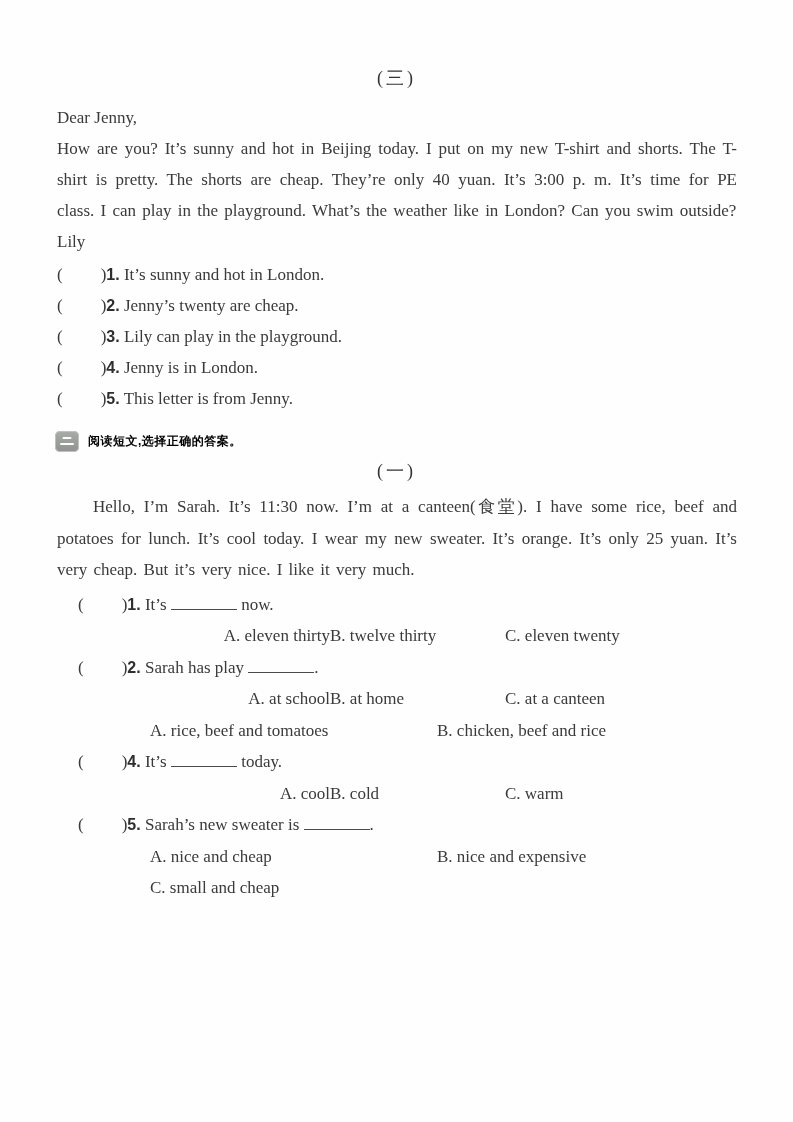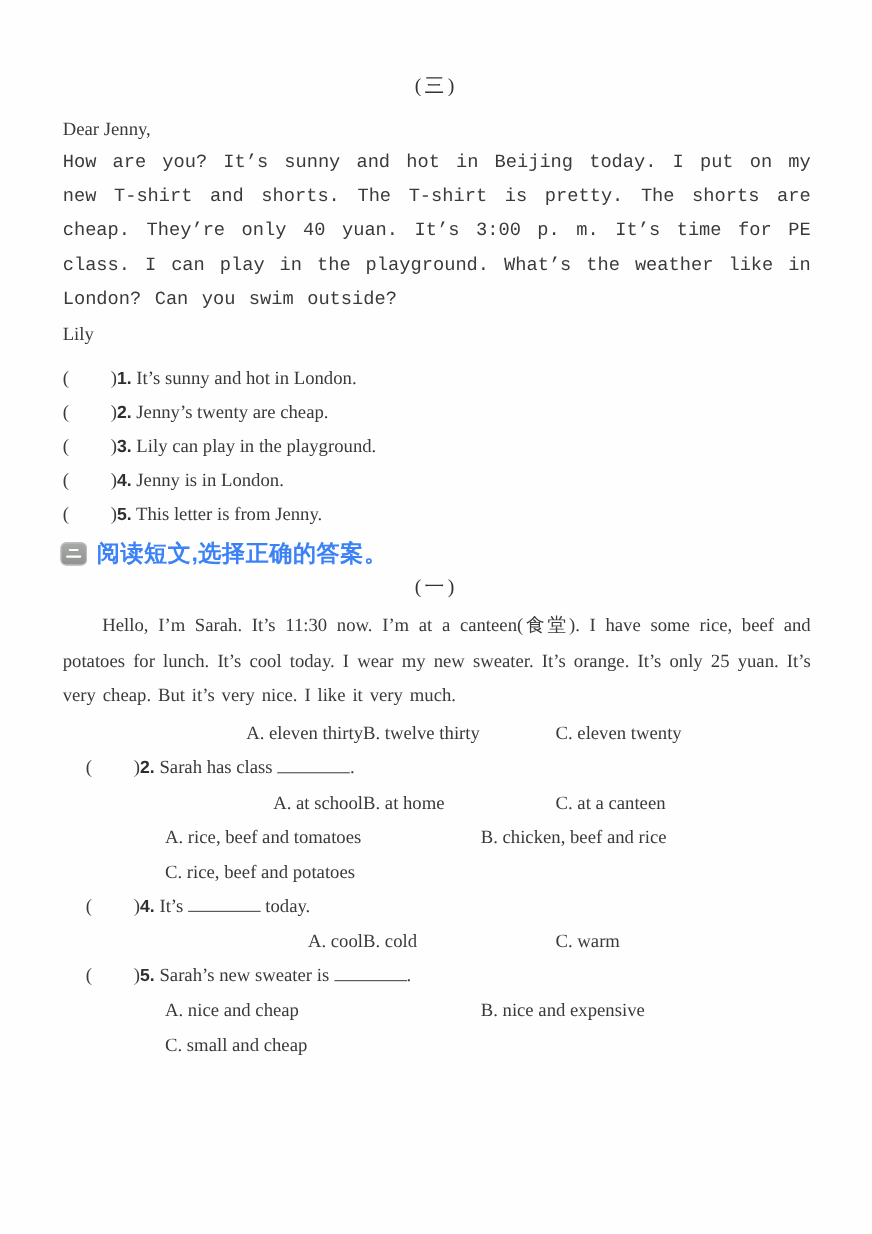--- a/index.html
+++ b/index.html
@@ -16,52 +16,52 @@
   .heading-cn {
     padding-top: 66px;
     text-align: center;
     font-size: 18px;
     letter-spacing: 3px;
     color: #333;
   }
   .heading-cn.second { padding-top: 4px; }
   
   .letter { margin: 12px 56px 0 57px; line-height: 31px; }
-  .letter .body { text-align: justify; word-spacing: 2px; font-family: Liberation Mono, monospace; }
+  .letter .body { text-align: justify; word-spacing: 2px; }
   
   .pgap { display: inline-block; width: 38px; }
   .num  {
     font-family: "Liberation Sans", "DejaVu Sans", sans-serif;
     font-weight: bold; font-size: 16px; color: #2e2e2e;
   }
   .blank {
     display: inline-block; width: 66px; height: 12px;
     border-bottom: 1.5px solid #4a4a4a;
     vertical-align: baseline;
   }
   .stmts { margin: 5px 0 0 57px; }
-  .stmt  { height: 31px; line-height: 39px; white-space: nowrap; }
+  .stmt  { height: 31px; line-height: 25px; white-space: nowrap; }
   
   .sec-header {
     display: flex; align-items: center;
     margin: 10px 0 0 55px; height: 28px;
   }
   .sec-icon {
     width: 24px; height: 21px; border-radius: 5px;
     background: linear-gradient(#a8aba8, #8f928f);
     position: relative; flex: 0 0 auto;
     box-shadow: 0 0 0 1px #bfc2bf inset;
   }
   .sec-icon .bar { position: absolute; left: 50%; transform: translateX(-50%); background: #fff; border-radius: 1px; }
   .sec-icon .bar1 { width: 9px;  height: 2.5px; top: 6px; }
   .sec-icon .bar2 { width: 14px; height: 2.5px; top: 12px; }
   .sec-title {
     margin-left: 9px;
     font-family: "Liberation Sans", "DejaVu Sans", sans-serif;
-    font-weight: bold; font-size: 21px; color: #3b82f6;
+    font-weight: bold; font-size: 12px; color: #000000;
     letter-spacing: 0.5px;
   }
   
   .passage {
     margin: 8px 56px 0 57px; line-height: 31.5px;
     text-align: justify; word-spacing: 2px; text-indent: 36px;
   }
   
   .questions { margin: 3px 0 0 78px; }
   .qstem { height: 31.5px; line-height: 31.5px; white-space: nowrap; }
@@ -104,45 +104,45 @@
       </span>
     <span class="sec-title">阅读短文,选择正确的答案。</span>
   </div>
 
   <div class="heading-cn second">(一)</div>
 
   <div class="passage">Hello, I’m Sarah. It’s 11:30 now. I’m at a canteen(食堂). I have some rice, beef and potatoes for lunch. It’s cool today. I wear my new sweater. It’s orange. It’s only 25 yuan. It’s very cheap. But it’s very nice. I like it very much.</div>
 
   <div class="questions">
 
+    <div class="qstem"><span>(</span><span class="pgap"></span><span>)</span><span class="num">1.</span>
+      <span>It’s</span>
+      <span class="blank"></span>
+      <span>now.</span></div>
     <div class="optrow">
       <span class="opt c1of3"><span>A.</span>
         <span>eleven thirty</span></span><span class="opt c2of3"><span>B.</span>
         <span>twelve thirty</span></span><span class="opt"><span>C.</span>
         <span>eleven twenty</span></span>
     </div>
 
     <div class="qstem"><span>(</span><span class="pgap"></span><span>)</span><span class="num">2.</span>
-      <span>Sarah has class</span>
+      <span>Sarah has play</span>
       <span class="blank"></span><span>.</span></div>
     <div class="optrow">
       <span class="opt c1of3"><span>A.</span>
         <span>at school</span></span><span class="opt c2of3"><span>B.</span>
         <span>at home</span></span><span class="opt"><span>C.</span>
         <span>at a canteen</span></span>
     </div>
 
     <div class="optrow">
       <span class="opt c1of2"><span>A.</span>
         <span>rice, beef and tomatoes</span></span><span class="opt"><span>B.</span>
         <span>chicken, beef and rice</span></span>
-    </div>
-    <div class="optrow">
-      <span class="opt"><span>C.</span>
-        <span>rice, beef and potatoes</span></span>
     </div>
 
     <div class="qstem"><span>(</span><span class="pgap"></span><span>)</span><span class="num">4.</span>
       <span>It’s</span>
       <span class="blank"></span>
       <span>today.</span></div>
     <div class="optrow">
       <span class="opt c1of3"><span>A.</span>
         <span>cool</span></span><span class="opt c2of3"><span>B.</span>
         <span>cold</span></span><span class="opt"><span>C.</span>

